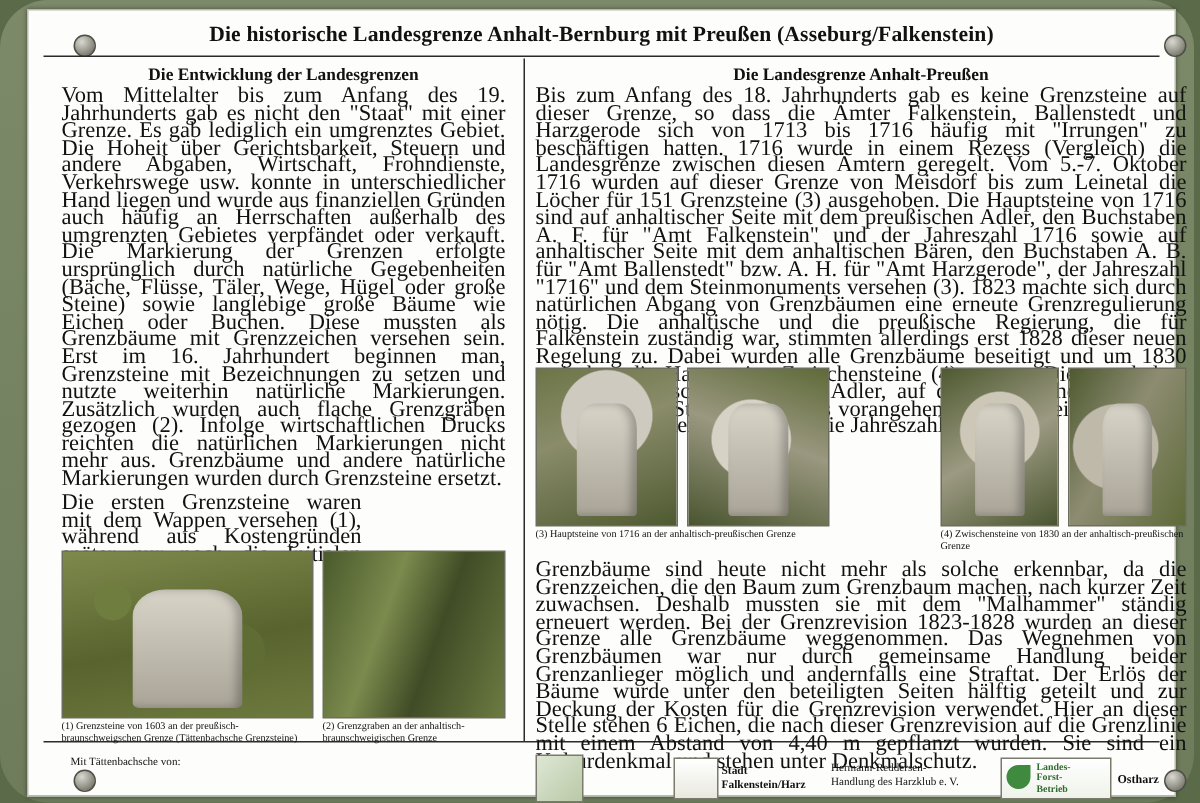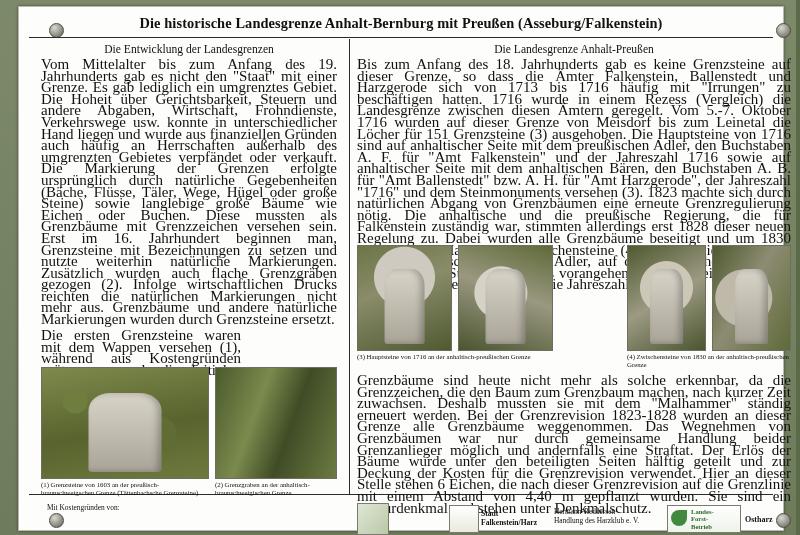--- a/index.html
+++ b/index.html
@@ -4,20 +4,21 @@
 <style>
   html,body{margin:0;padding:0;}
   body{
     width:800px;height:535px;overflow:hidden;
     background:#5b6b4a;
     font-family:"Liberation Serif", serif;
   }
   .board{
     position:absolute;left:0;top:0;width:796px;height:535px;
     background:linear-gradient(180deg,#7d8a6a 0%,#6e7c5c 100%);
+    border-radius:32px;
   }
   .panel{
     position:absolute;left:18px;top:6px;width:764px;height:523px;
     background:#fdfdfb;
     border:1px solid #b9b9ac;
     box-shadow:0 0 3px rgba(0,0,0,.45);
   }
   .screw{
     position:absolute;width:13px;height:13px;border-radius:50%;
     background:radial-gradient(circle at 35% 30%,#d9d9d2,#8f8f84 60%,#5d5d54);
@@ -38,21 +39,21 @@
   }
   .vrule{
     position:absolute;left:330px;top:32px;width:1px;height:455px;background:#2b2b2b;
   }
   .hrule2{
     position:absolute;left:10px;top:487px;width:744px;height:1px;background:#2b2b2b;
   }
 
   .col{position:absolute;}
   .colhead{
-    text-align:center;font-weight:normal;font-size:11.6px;color:#111;margin-bottom:3px;
+    text-align:center;font-weight:bold;font-size:11.6px;color:#111;margin-bottom:3px;
   }
   .body-text{
     font-size:15px;line-height:11.6px;text-align:justify;color:#111;
     hyphens:auto;
   }
 
   
   .left{left:22px;top:36px;width:296px;}
   .left-block2{position:absolute;left:22px;top:323px;width:200px}
   .left-photos{position:absolute;left:22px;top:360px;width:296px;}
@@ -178,21 +179,21 @@
         </div>
         <div class="cap">(4) Zwischensteine von 1830 an der anhaltisch-preußischen Grenze</div>
       </div>
     </div>
 
     <div class="grenz">
       <div class="body-text">Grenzbäume sind heute nicht mehr als solche erkennbar, da die Grenzzeichen, die den Baum zum Grenzbaum machen, nach kurzer Zeit zuwachsen. Deshalb mussten sie mit dem "Malhammer" ständig erneuert werden. Bei der Grenzrevision 1823-1828 wurden an dieser Grenze alle Grenzbäume weggenommen. Das Wegnehmen von Grenzbäumen war nur durch gemeinsame Handlung beider Grenzanlieger möglich und andernfalls eine Straftat. Der Erlös der Bäume wurde unter den beteiligten Seiten hälftig geteilt und zur Deckung der Kosten für die Grenzrevision verwendet. Hier an dieser Stelle stehen 6 Eichen, die nach dieser Grenzrevision auf die Grenzlinie mit einem Abstand von 4,40 m gepflanzt wurden. Sie sind ein Kulturdenkmal und stehen unter Denkmalschutz.</div>
     </div>
 
     <div class="footer">
-      <div class="footer-left">Mit Kostengründen von:</div>
+      <div class="footer-left">Mit Tättenbachsche von:</div>
     </div>
     <div class="logo logo-lp"></div>
     <div class="logo logo-stadt"></div>
     <div class="lbl-stadt" style="white-space:pre-line">Stadt
 Falkenstein/Harz</div>
     <div class="lbl-hrs" style="white-space:pre-line">Hermann-Reddersen-
 Handlung des Harzklub e. V.</div>
     <div class="logo logo-lfb"></div>
     <div class="lfb-leaf"></div>
     <div class="lfb-text" style="white-space:pre-line">Landes-

